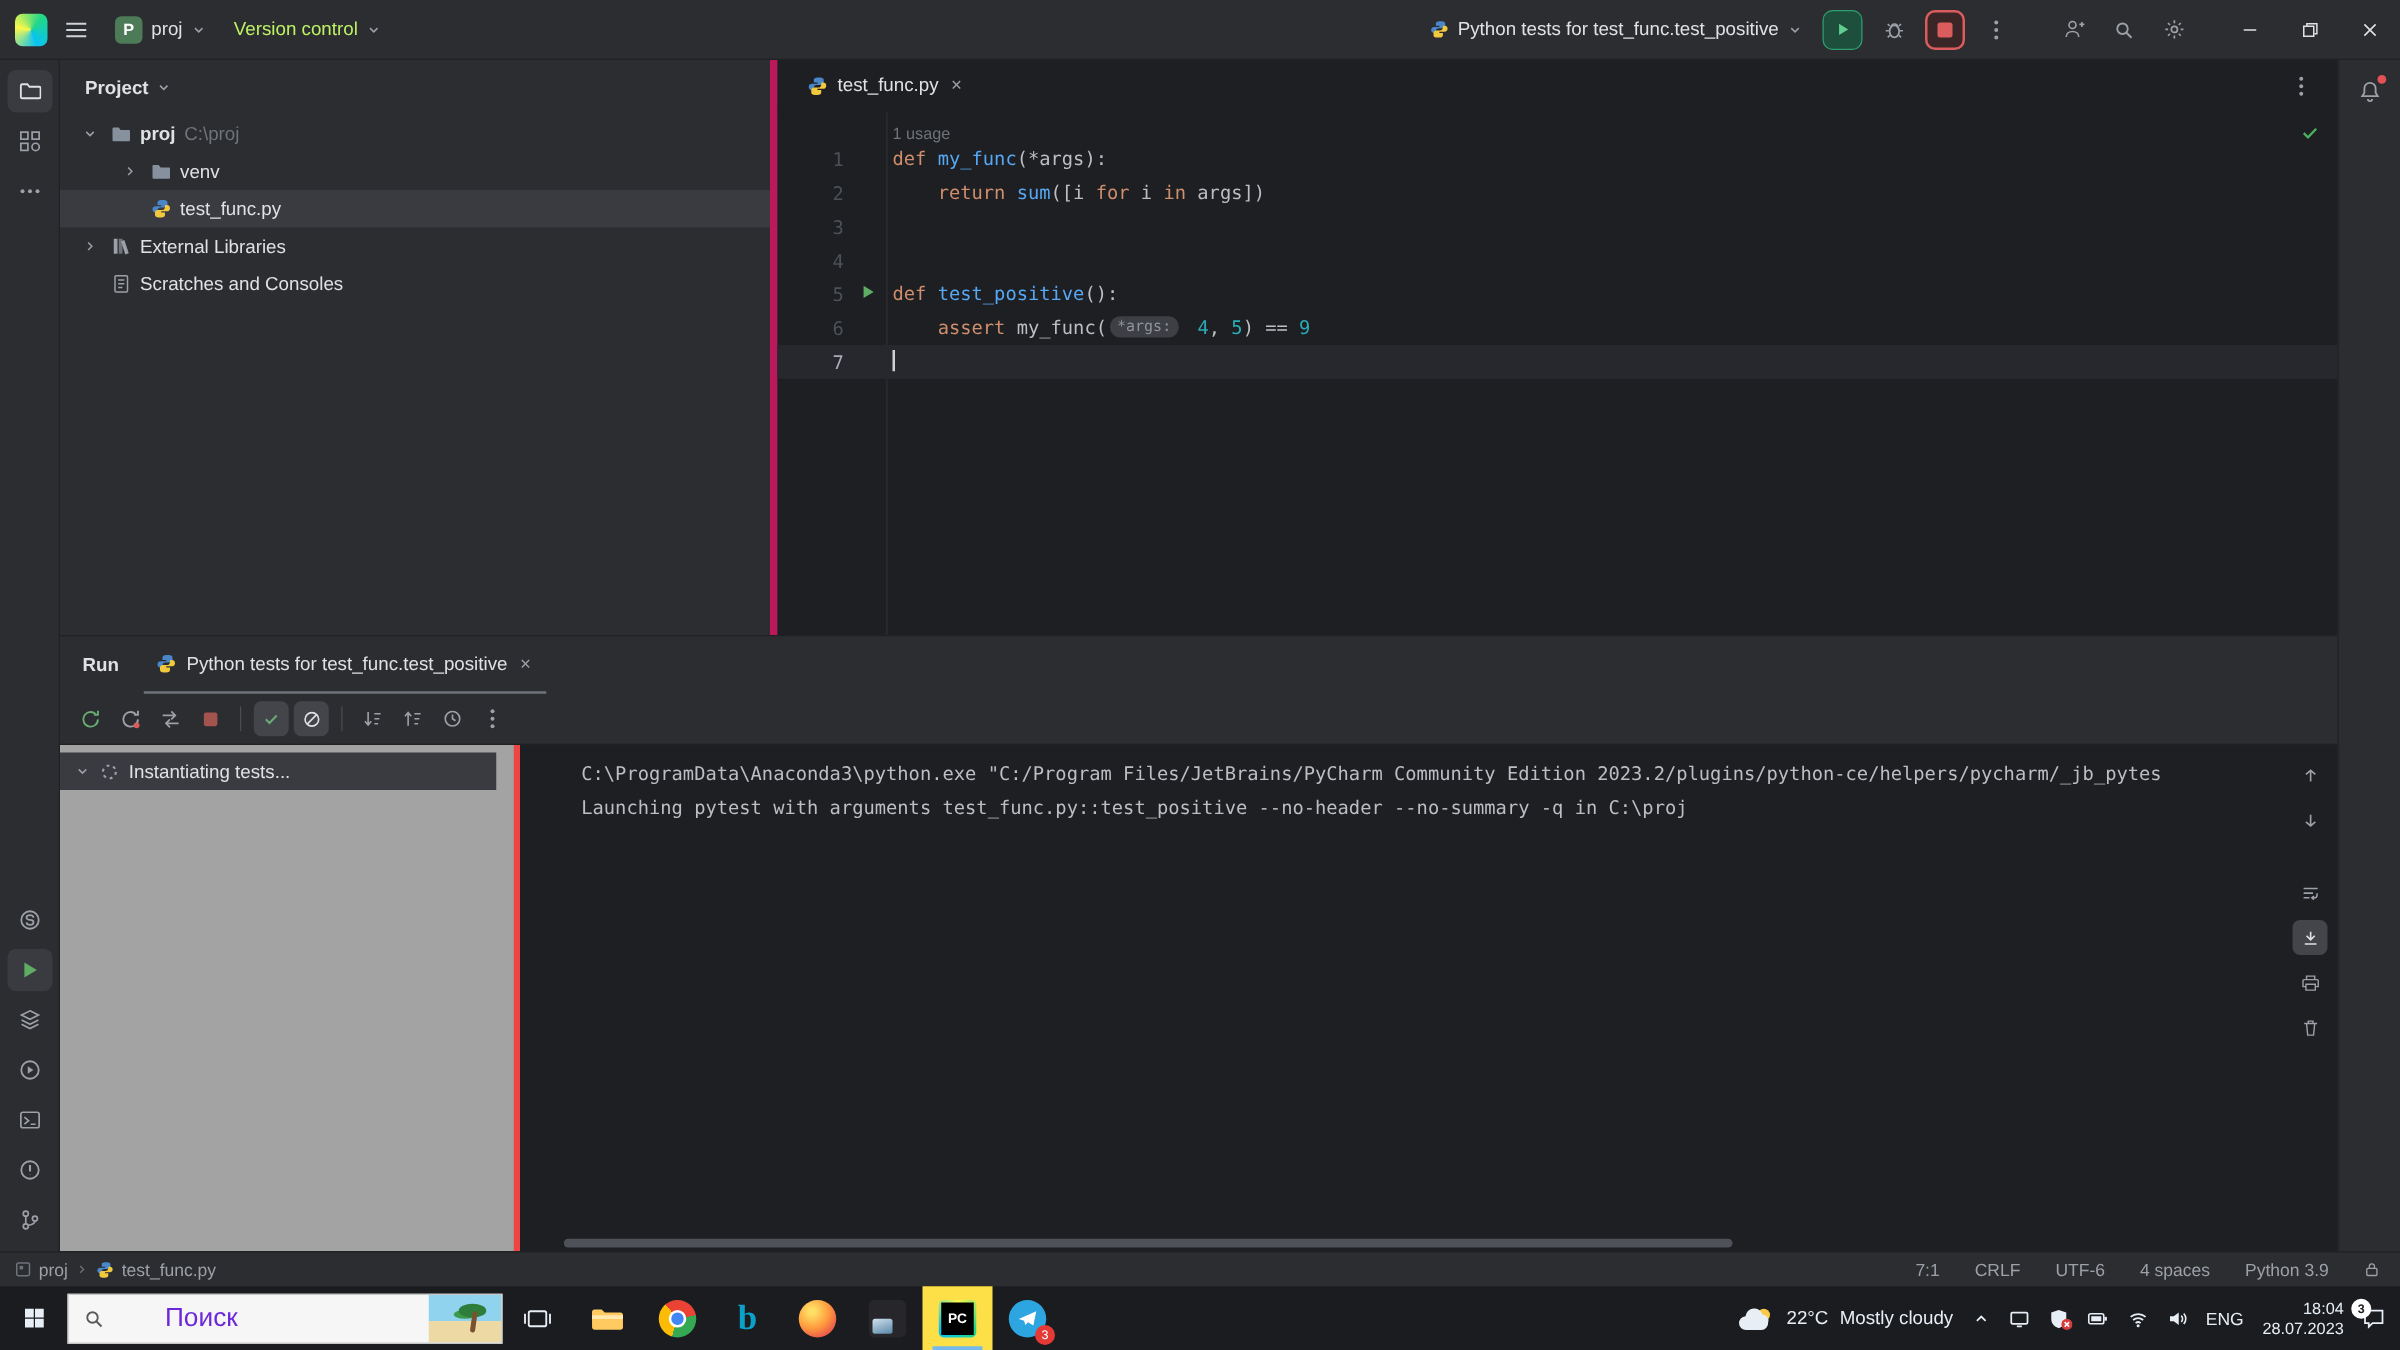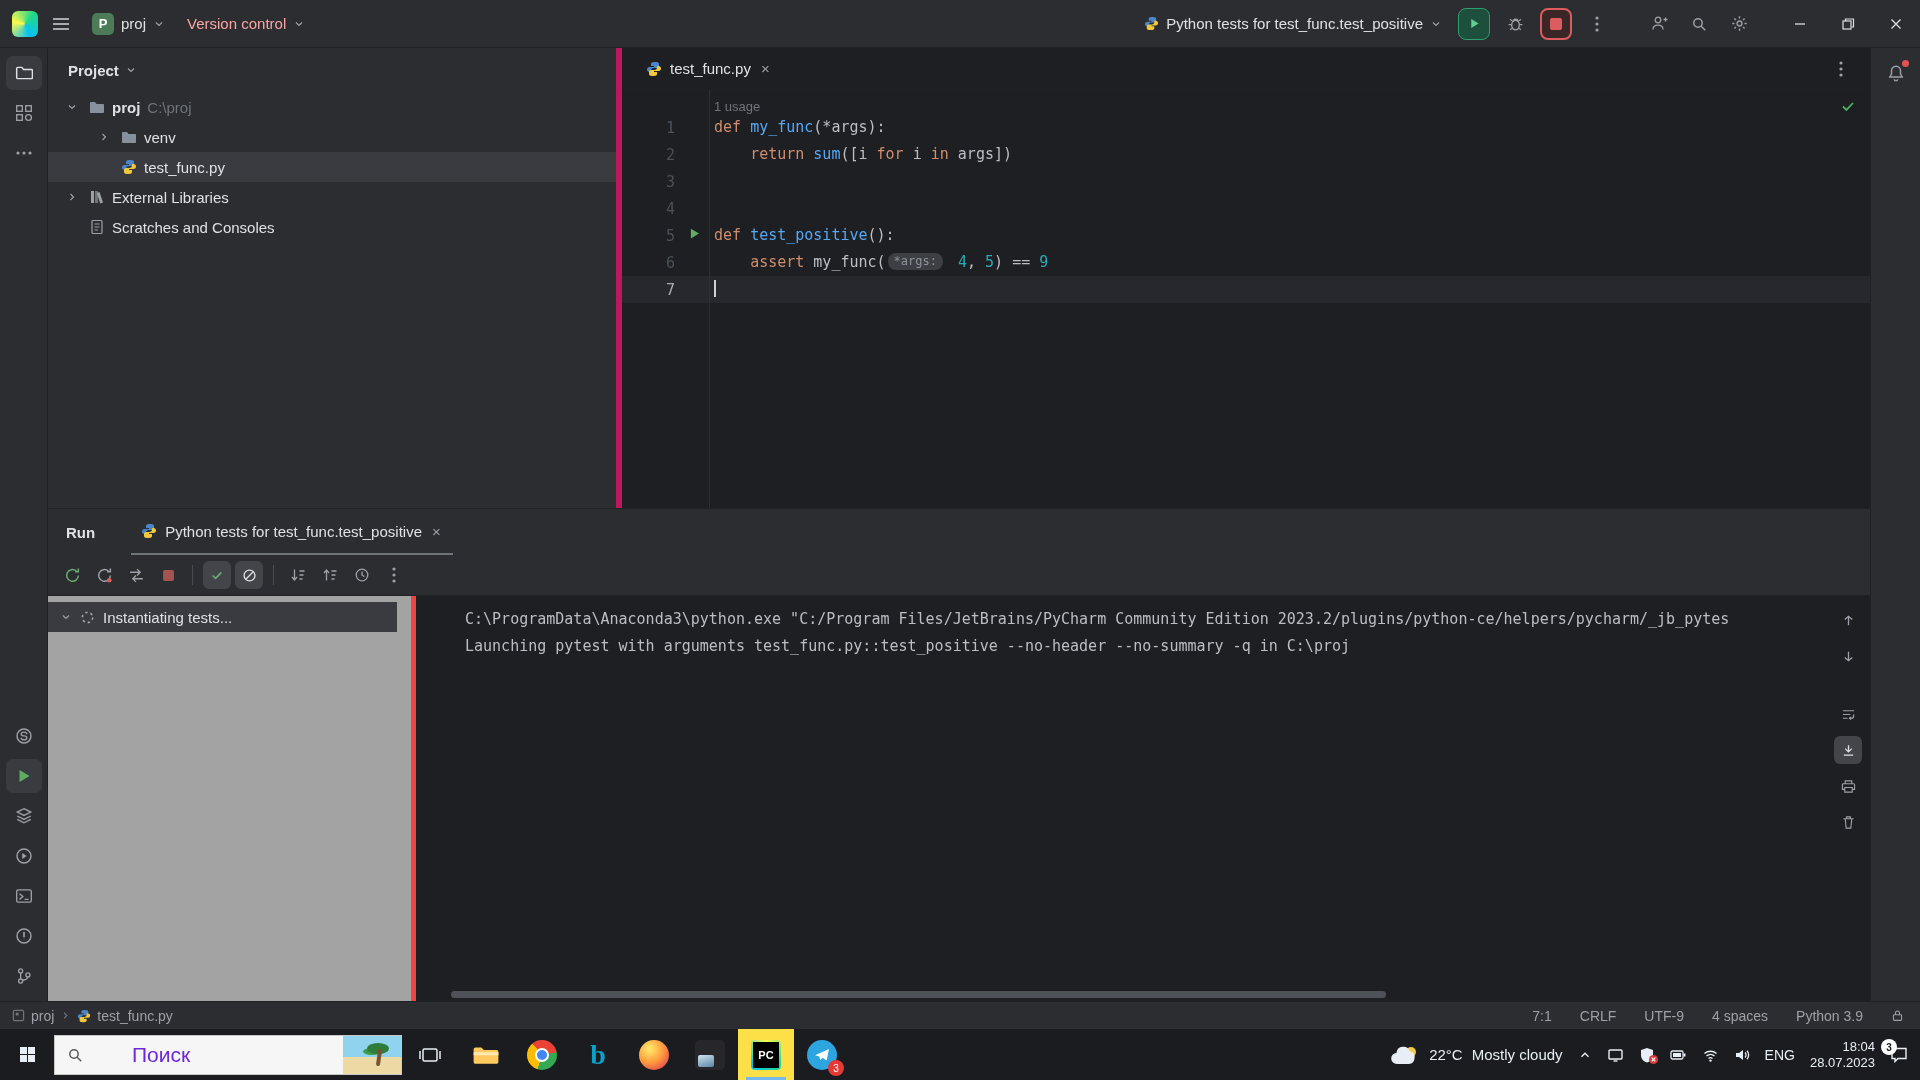--- a/index.html
+++ b/index.html
@@ -13,21 +13,21 @@
   
   .titlebar { height:48px; flex:0 0 48px; display:flex; align-items:center; gap:6px;
               padding:0 0 0 12px; background:#2b2d30; border-bottom:1px solid #1f2124; }
   .tb-item { display:flex; align-items:center; gap:7px; color:#dfe1e5; font-size:15px;
              padding:6px 8px; border-radius:6px; }
   .logo-sq { width:26px; height:26px; border-radius:6px; padding:3px;
              background:conic-gradient(from 40deg,#21d789,#07c3f2,#fcf84a,#21d789); }
   .logo-sq .inner { width:100%; height:100%; background:#1e1f22; border-radius:3px; }
   .proj-badge { width:22px; height:22px; border-radius:5px; background:#4d7a57; color:#fff;
                 font-size:13px; font-weight:bold; display:flex; align-items:center; justify-content:center; }
-  .muted { color:#fca5a5; }
+  .muted { color:#bef264; }
   .run-widget { margin-left:auto; display:flex; align-items:center; gap:8px; }
   .icon-btn { width:34px; height:34px; display:flex; align-items:center; justify-content:center;
               border-radius:6px; color:#9da0a8; }
   .run-btn { width:32px; height:32px; border-radius:8px; background:#1e4f3c; border:1px solid #2e9e71;
              display:flex; align-items:center; justify-content:center; color:#5fce8f; }
   .stop-btn { width:32px; height:32px; border-radius:8px; background:#3a2527; border:2px solid #db5c5c;
               display:flex; align-items:center; justify-content:center; }
   .stop-glyph { width:12px; height:12px; background:#db5c5c; border-radius:2px; }
   .win-ctrls { display:flex; margin-left:14px; height:100%; }
   .win-btn { width:48px; height:100%; display:flex; align-items:center; justify-content:center; color:#dfe1e5; }
@@ -81,21 +81,21 @@
   .code-line.cur { background:#26282e; }
   .kw { color:#cf8e6d; } .fn { color:#56a8f5; } .num { color:#2aacb8; }
   .hint-chip { display:inline-block; background:#3d3f44; color:#8f949b; font-size:12px; line-height:17px;
                border-radius:8px; padding:0 6px; margin:0 6px 0 2px; vertical-align:2px; }
   .caret { display:inline-block; width:2px; height:17px; background:#ced0d6; vertical-align:-3px; }
   .inspect-ok { position:absolute; top:8px; right:14px; color:#4cb05e; }
 
   
   .run-panel { flex:1; display:flex; flex-direction:column; background:#2b2d30;
                border-top:1px solid #1f2124; min-height:0; }
-  .run-header { height:46px; flex:0 0 46px; display:flex; align-items:center; gap:36px; padding-left:18px; }
+  .run-header { height:46px; flex:0 0 46px; display:flex; align-items:center; gap:20px; padding-left:18px; }
   .run-title { font-weight:bold; color:#dfe1e5; font-size:15px; }
   .run-tab { height:100%; display:flex; align-items:center; gap:8px; color:#dfe1e5; font-size:15px;
              border-bottom:2px solid #6f737a; padding:0 10px; }
   .run-toolbar { height:40px; flex:0 0 40px; display:flex; align-items:center; gap:4px; padding-left:10px; }
   .rt-btn { width:28px; height:28px; display:flex; align-items:center; justify-content:center;
             border-radius:6px; color:#9da0a8; }
   .rt-btn.toggled { background:#43454a; color:#dfe1e5; }
   .rt-sep { width:1px; height:20px; background:#4a4c52; margin:0 6px; }
   .run-content { flex:1; display:flex; border-top:1px solid #1f2124; min-height:0; }
   .test-tree { width:368px; flex:0 0 368px; background:#a3a3a3; border-right:5px solid #ef4444; padding-top:6px; }
@@ -721,21 +721,21 @@
           <svg width="14" height="14" viewBox="0 0 16 16">
             <path d="M8 1c-2 0-3 .8-3 2v2h3v1H3.5C2 6 1 7 1 8.5S2 11 3.5 11H5V9.5C5 8 6 7 7.5 7H11c1 0 2-.8 2-2V3c0-1.2-1-2-3-2z" fill="#4a86c8"></path>
             <path d="M8 15c2 0 3-.8 3-2v-2H8v-1h4.5c1.5 0 2.5-1 2.5-2.5S14 5 12.5 5H11v1.5C11 8 10 9 8.5 9H5c-1 0-2 .8-2 2v2c0 1.2 1 2 3 2z" fill="#f2c83c"></path>
           </svg>
         </span>
       <span>test_func.py</span>
     </span>
     <span class="sb-right">
       <span>7:1</span>
       <span>CRLF</span>
-      <span>UTF-9</span>
+      <span>UTF-6</span>
       <span>4 spaces</span>
       <span>Python 3.9</span>
       <span>
           <svg width="13" height="13" viewBox="0 0 16 16">
             <rect x="3" y="7" width="10" height="7" rx="1" fill="none" stroke="#9da0a8" stroke-width="1.3"></rect>
             <path d="M5.5 7V5a2.5 2.5 0 0 1 5 0v2" fill="none" stroke="#9da0a8" stroke-width="1.3"></path>
           </svg>
         </span>
     </span>
   </div>

